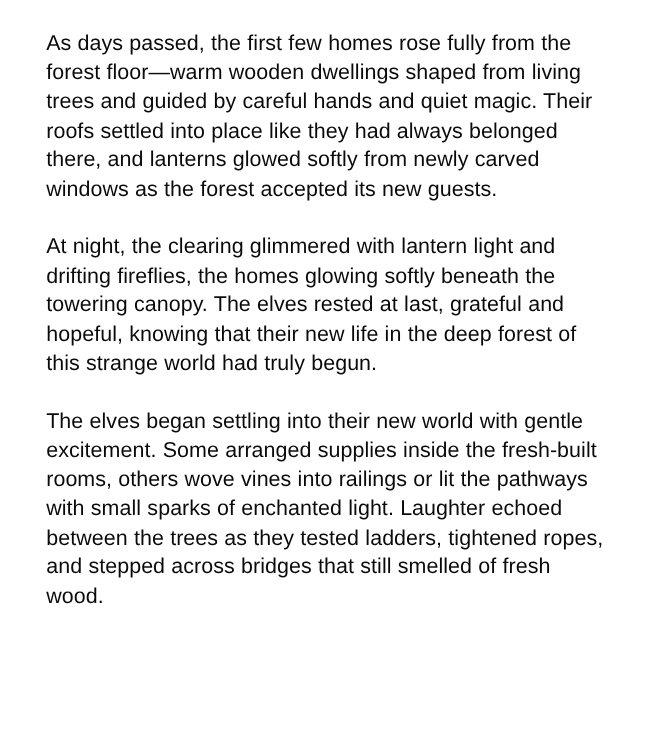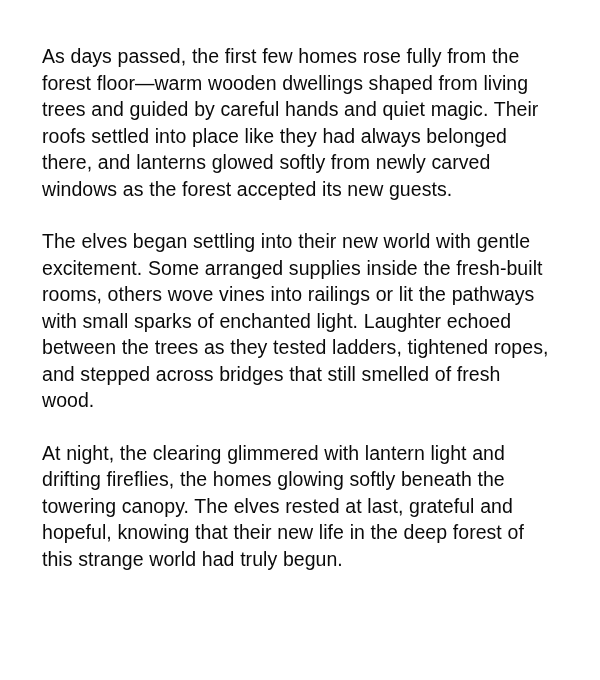--- a/index.html
+++ b/index.html
@@ -18,29 +18,29 @@
     box-sizing: border-box;
     width: 600px;
     height: 680px;
     padding: 26px 44px 0 42px;
     background: #ffffff;
   }
   .paragraph {
     font-size: 19.5px;
     line-height: 26.5px;
     color: #0a0a0a;
-    margin: 17px 0 26px 0;
+    margin: 0 0 26px 0;
     letter-spacing: 0.05px;
     word-spacing: 0.2px;
     text-align: left;
   }
   .paragraph:last-child {
     margin-bottom: 0;
   }
 </style>
 </head>
 <body>
 
 <div class="page">
   <p class="paragraph">As days passed, the first few homes rose fully from the forest floor—warm wooden dwellings shaped from living trees and guided by careful hands and quiet magic. Their roofs settled into place like they had always belonged there, and lanterns glowed softly from newly carved windows as the forest accepted its new guests.</p>
+  <p class="paragraph">At night, the clearing glimmered with lantern light and drifting fireflies, the homes glowing softly beneath the towering canopy. The elves rested at last, grateful and hopeful, knowing that their new life in the deep forest of this strange world had truly begun.</p>
   <p class="paragraph">The elves began settling into their new world with gentle excitement. Some arranged supplies inside the fresh-built rooms, others wove vines into railings or lit the pathways with small sparks of enchanted light. Laughter echoed between the trees as they tested ladders, tightened ropes, and stepped across bridges that still smelled of fresh wood.</p>
-  <p class="paragraph">At night, the clearing glimmered with lantern light and drifting fireflies, the homes glowing softly beneath the towering canopy. The elves rested at last, grateful and hopeful, knowing that their new life in the deep forest of this strange world had truly begun.</p>
 </div>
 
 </body></html>

